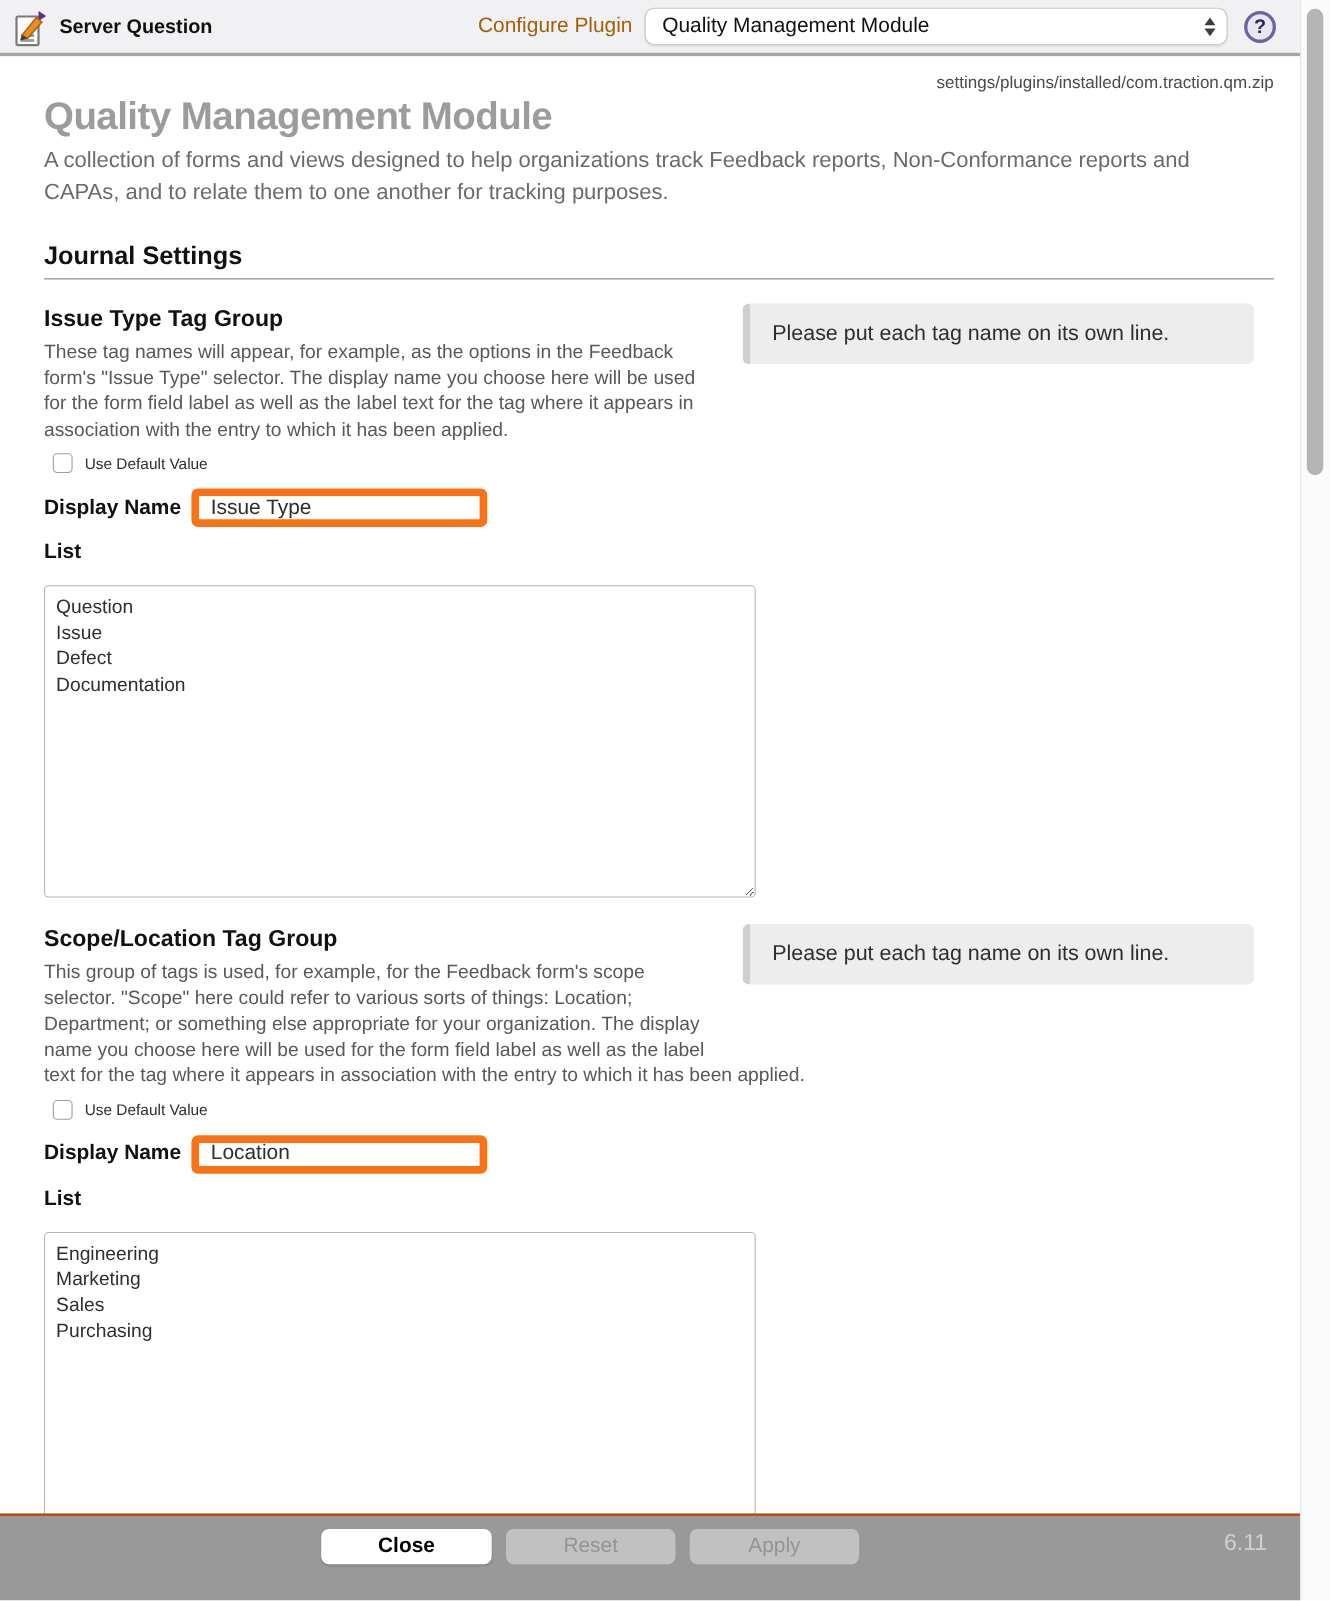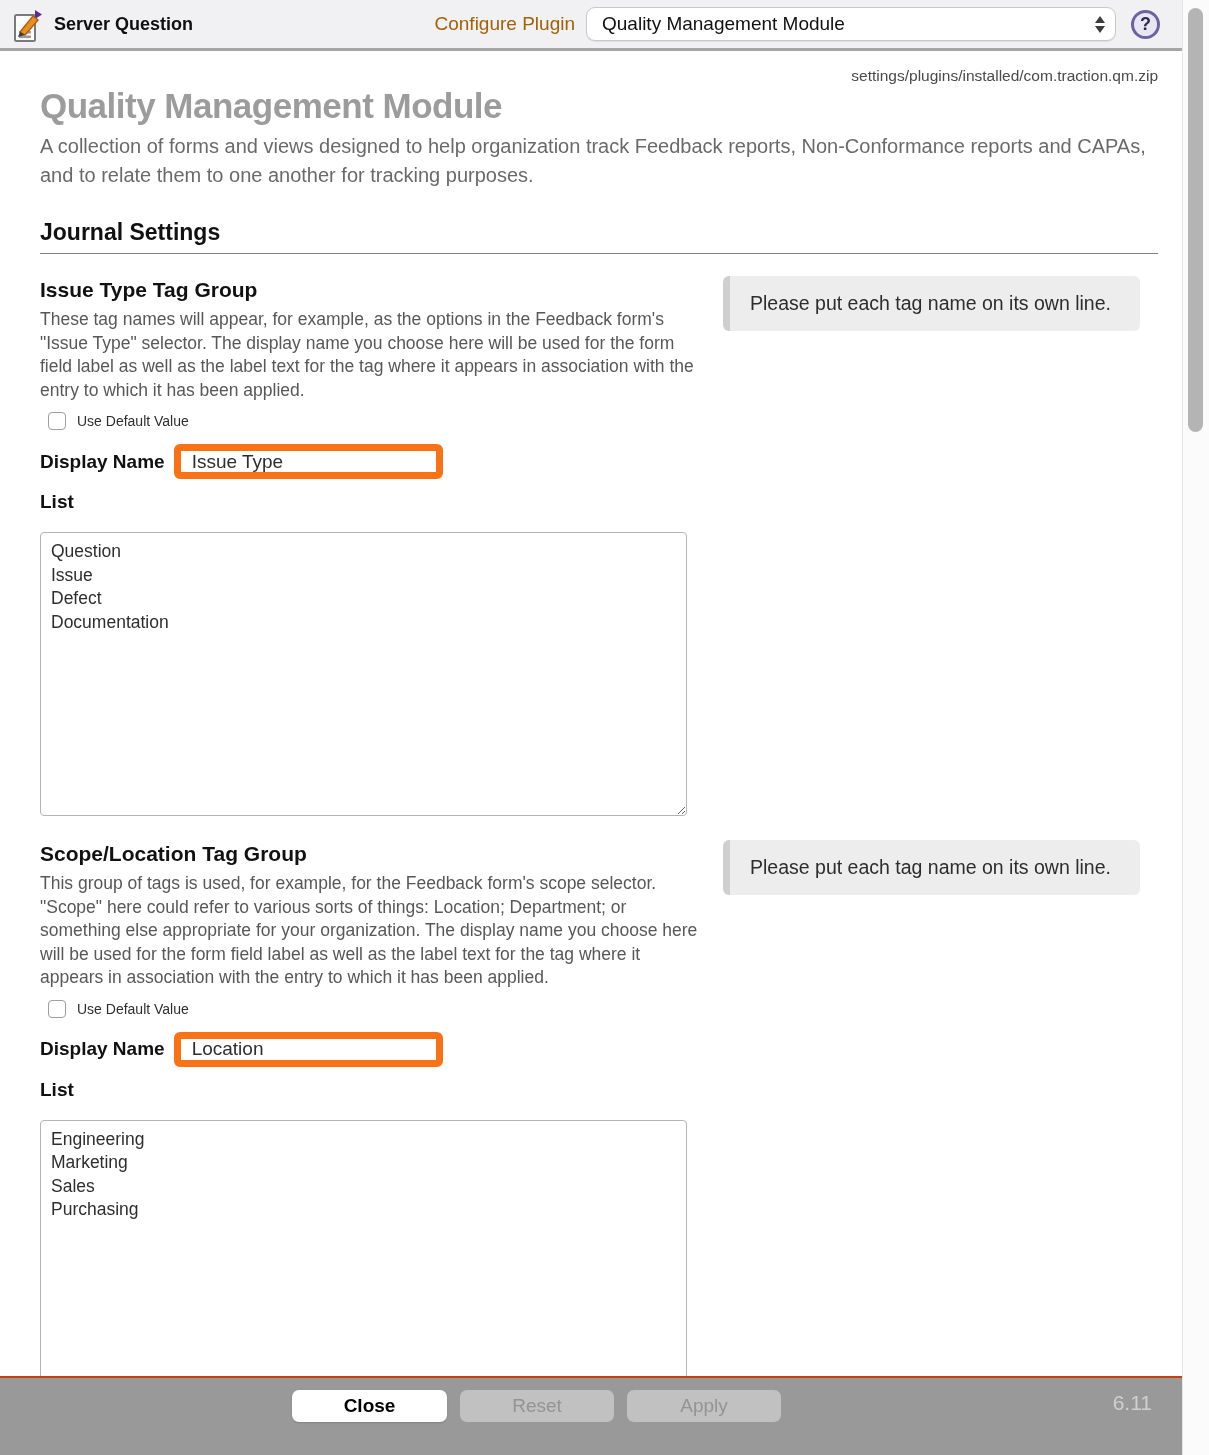--- a/index.html
+++ b/index.html
@@ -38,21 +38,21 @@
   .content { position:absolute; top:54px; left:0; width:1182px; height:1401px;
              background:#fff; padding:0 24px 16px 40px; overflow:hidden; z-index:1; }
   .plugin-path { text-align:right; font-size:15.5px; color:#4a4a4a; margin-top:13px; }
   .page-title { font-size:35px; font-weight:bold; color:#9c9c9c; margin-top:1px; letter-spacing:-0.5px; }
   .page-desc { font-size:20px; color:#6a6a6a; line-height:28.5px; margin-top:6px; max-width:1110px; }
   .journal-heading { font-size:23px; font-weight:bold; color:#111; margin-top:30px;
                      padding-bottom:7px; border-bottom:1px solid #7f7f7f; }
 
   .tag-group { display:flow-root; margin-top:22px; }
   .tag-group.second { margin-top:24px; }
-  .note-box { float:right; width:417px; margin:0 18px 60px 24px;
+  .note-box { float:right; width:465px; margin:0 18px 60px 24px;
               background:#ededed; border-left:7px solid #cfcfcf; border-radius:6px;
               padding:13px 16px 13px 20px; font-size:19.5px; color:#2d2d2d; line-height:29px; }
   .group-heading { font-size:21px; font-weight:bold; color:#111; line-height:27px; }
   .sec-desc { font-size:17.5px; color:#585858; line-height:23.5px; margin-top:5px; }
   .sec-desc.narrow { max-width:676px; }
 
   .check-row { margin-top:10px; display:flex; align-items:center; gap:11px; }
   .checkbox { width:18px; height:18px; background:#fff; border:1.5px solid #9f9f9f;
               border-radius:4px; flex:0 0 auto; margin-left:8px; cursor:pointer; }
   .check-label { font-size:14px; color:#2e2e2e; }
@@ -104,21 +104,21 @@
       <span class="arr-up"></span>
         <span class="arr-dn"></span>
     </span>
   </div>
   <div class="help-button">?</div>
 </div>
 
 <div class="content">
   <div class="plugin-path">settings/plugins/installed/com.traction.qm.zip</div>
   <div class="page-title">Quality Management Module</div>
-  <div class="page-desc">A collection of forms and views designed to help organization track Feedback reports, Non-Conformance reports and CAPAs, and to relate them to one another for tracking purposes.</div>
+  <div class="page-desc">A collection of forms and views designed to help organizations track Feedback reports, Non-Conformance reports and CAPAs, and to relate them to one another for tracking purposes.</div>
   <div class="journal-heading">Journal Settings</div>
 
   <div class="tag-group">
     <div class="note-box">Please put each tag name on its own line.</div>
     <div class="group-heading">Issue Type Tag Group</div>
     <div class="sec-desc narrow">These tag names will appear, for example, as the options in the Feedback form's "Issue Type" selector. The display name you choose here will be used for the form field label as well as the label text for the tag where it appears in association with the entry to which it has been applied.</div>
     <div class="check-row">
       <span class="checkbox"></span>
       <span class="check-label">Use Default Value</span>
     </div>

